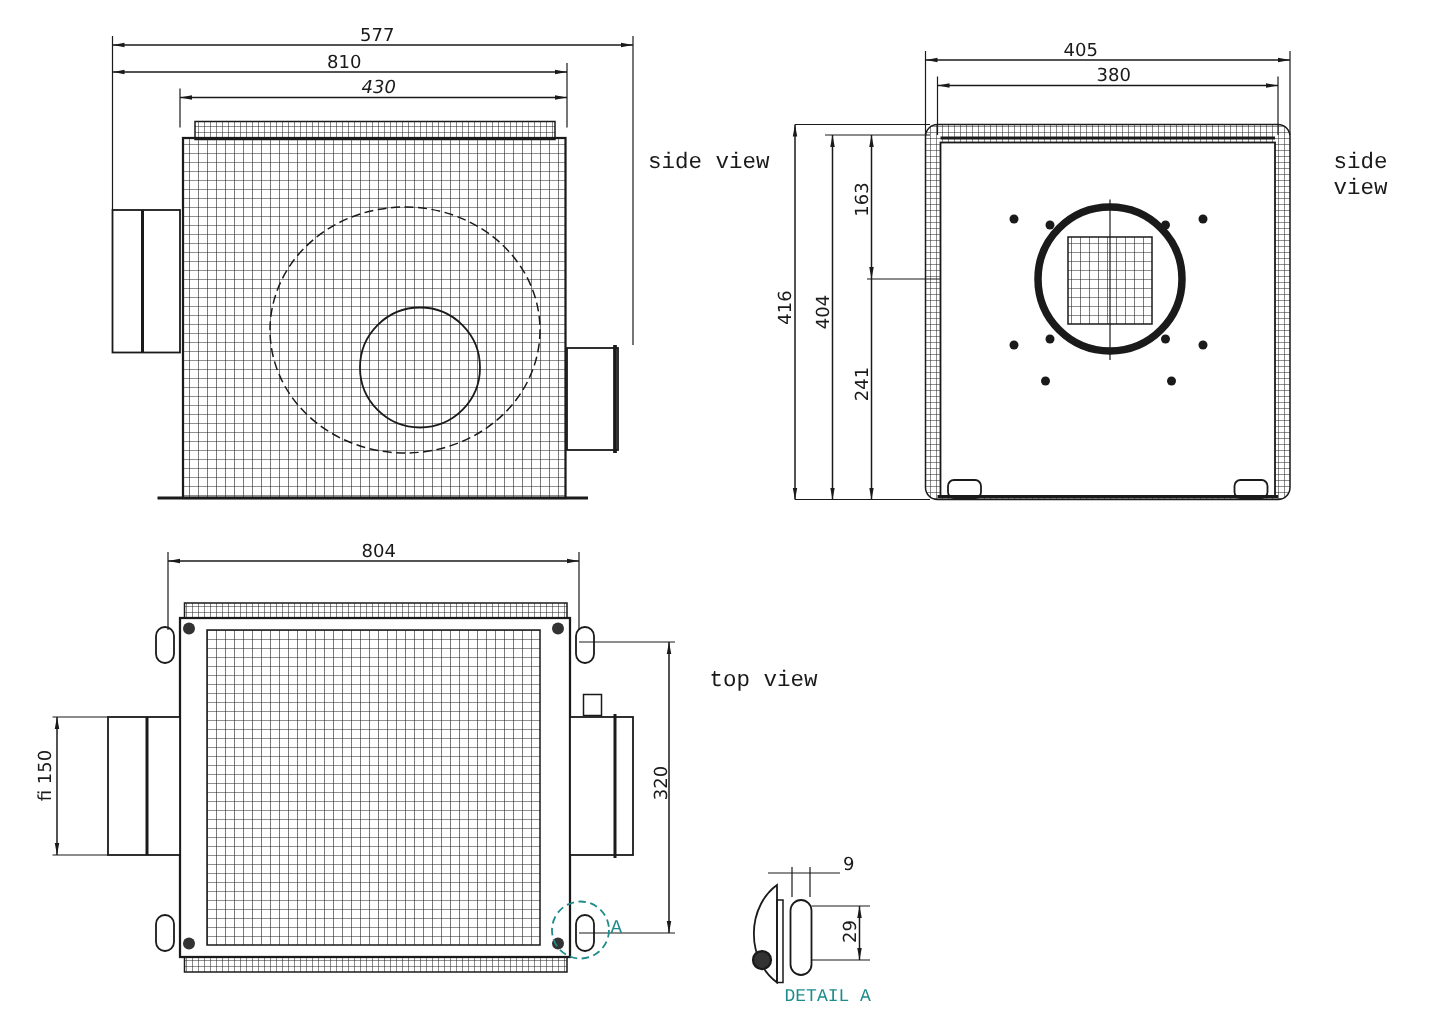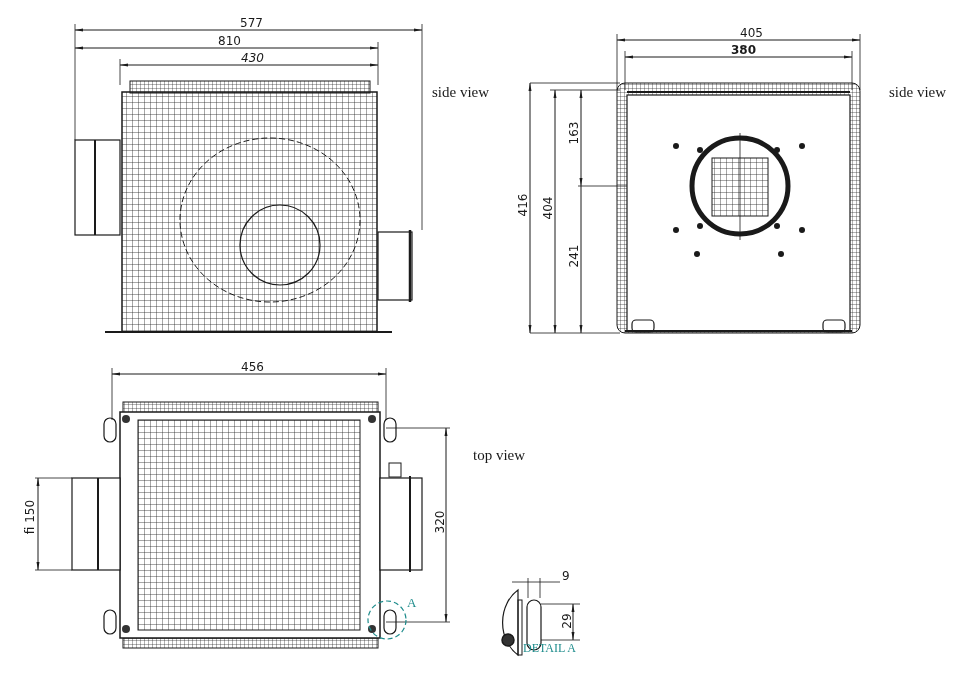--- a/index.html
+++ b/index.html
@@ -1,18 +1,18 @@
 <!DOCTYPE html>
 <html><head>
 <meta charset="utf-8">
 <style>
   html, body { margin:0; padding:0; background:#ffffff; }
   body { width:956px; height:689px; position:relative; overflow:hidden; font-family:"Liberation Sans", sans-serif; }
   svg { position:absolute; left:0; top:0; }
-  .lbl { position:absolute; font-size:15px; color:#1a1a1a; font-family:Liberation Serif, serif; }
+  .lbl { position:absolute; font-size:15px; color:#1a1a1a; font-family:Liberation Mono, monospace;margin-top:16px; }
   .dim { position:absolute; font-size:12px; color:#1a1a1a; font-family:"DejaVu Sans", sans-serif; line-height:1; }
   .v { transform:rotate(-90deg); transform-origin:center; }
   .teal { color:#1e8c8c; }
 </style>
 </head>
 <body>
 
 <svg width="956" height="689" viewBox="0 0 956 689" xmlns="http://www.w3.org/2000/svg">
   <defs>
     <pattern id="mesh" width="6" height="6" patternUnits="userSpaceOnUse">
@@ -139,33 +139,33 @@
     <line x1="540" y1="578" x2="540" y2="598" stroke-width="0.8"></line>
     <line x1="541" y1="604" x2="580" y2="604" stroke-width="0.8"></line>
     <line x1="541" y1="640" x2="580" y2="640" stroke-width="0.8"></line>
     <line x1="573" y1="604" x2="573" y2="640" marker-start="url(#al)" marker-end="url(#ar)" stroke-width="1"></line>
     <circle cx="508" cy="640" r="6" stroke-width="1.5" fill="#333"></circle>
   </g>
 </svg>
 
 <div class="lbl" style="left:432px;top:84px;">side view</div>
 <div class="lbl" style="left:889px;top:84px;">side view</div>
-<div class="lbl" style="left:473px;top:447px;">top view</div>
+<div class="lbl" style="left:473px;top:429px;">top view</div>
 <div class="lbl teal" style="left:523px;top:641px;font-size:12px;">DETAIL A</div>
 <div class="lbl teal" style="left:407px;top:595px;font-size:13px;">A</div>
 
 <div class="dim" style="left:240px;top:17px;text-align:right;">577</div>
 <div class="dim" style="left:218px;top:35px;">810</div>
 <div class="dim" style="left:241px;top:52px;font-style:italic;">430</div>
 
-<div class="dim" style="left:740px;top:27px;">405</div>
-<div class="dim" style="left:731px;top:44px;font-weight:bold;">380</div>
+<div class="dim" style="left:709px;top:27px;">405</div>
+<div class="dim" style="left:731px;top:44px;">380</div>
 <div class="dim v" style="left:512px;top:199px;">416</div>
 <div class="dim v" style="left:537px;top:202px;">404</div>
 <div class="dim v" style="left:563px;top:127px;">163</div>
 <div class="dim v" style="left:563px;top:250px;">241</div>
 
-<div class="dim" style="left:241px;top:361px;">456</div>
+<div class="dim" style="left:241px;top:361px;">804</div>
 <div class="dim v" style="left:13px;top:511px;">fi 150</div>
 <div class="dim v" style="left:429px;top:516px;">320</div>
 
 <div class="dim" style="left:562px;top:570px;">9</div>
 <div class="dim v" style="left:559px;top:615px;">29</div>
 
 </body></html>

